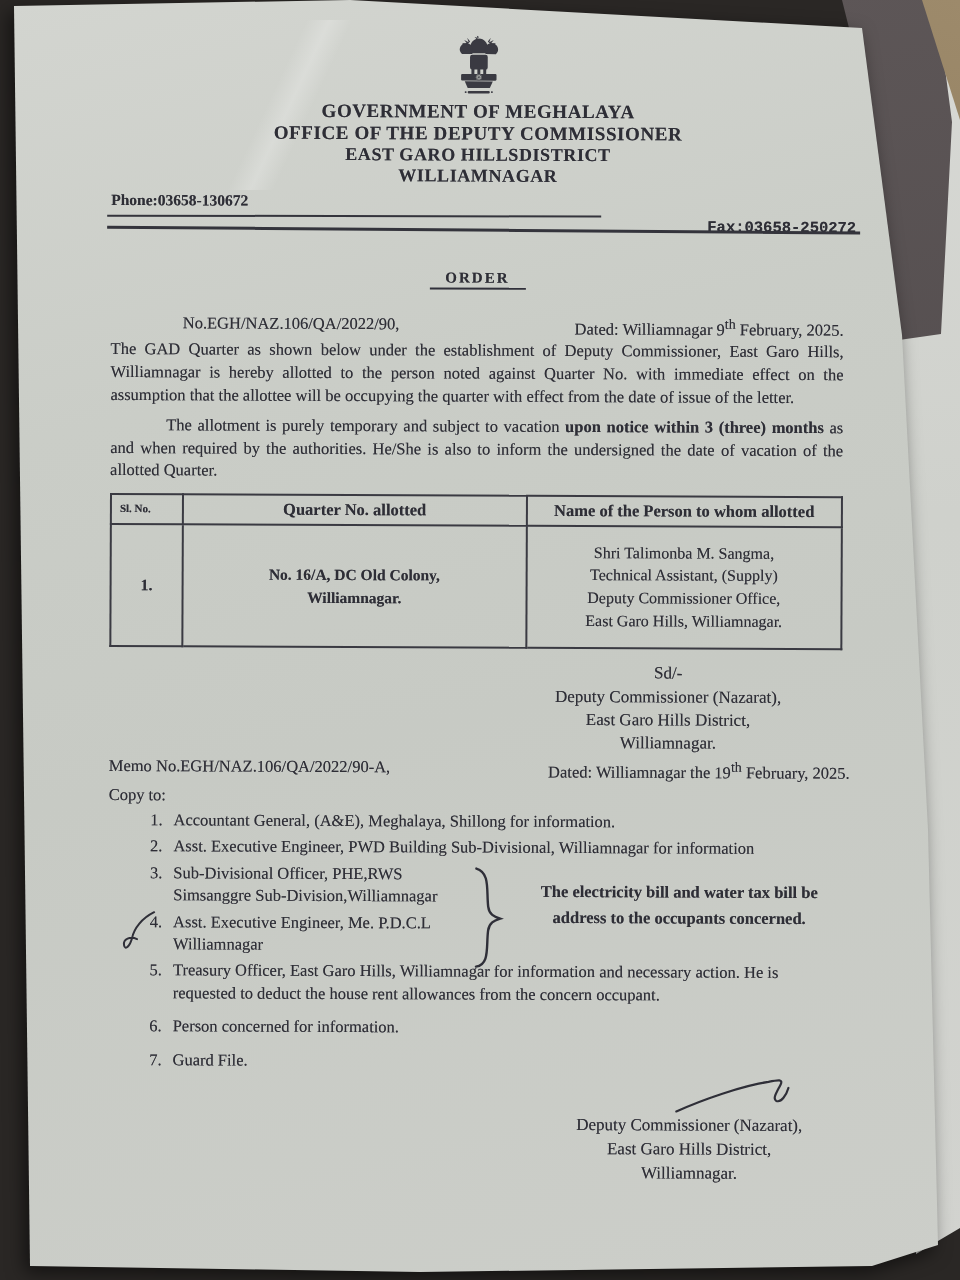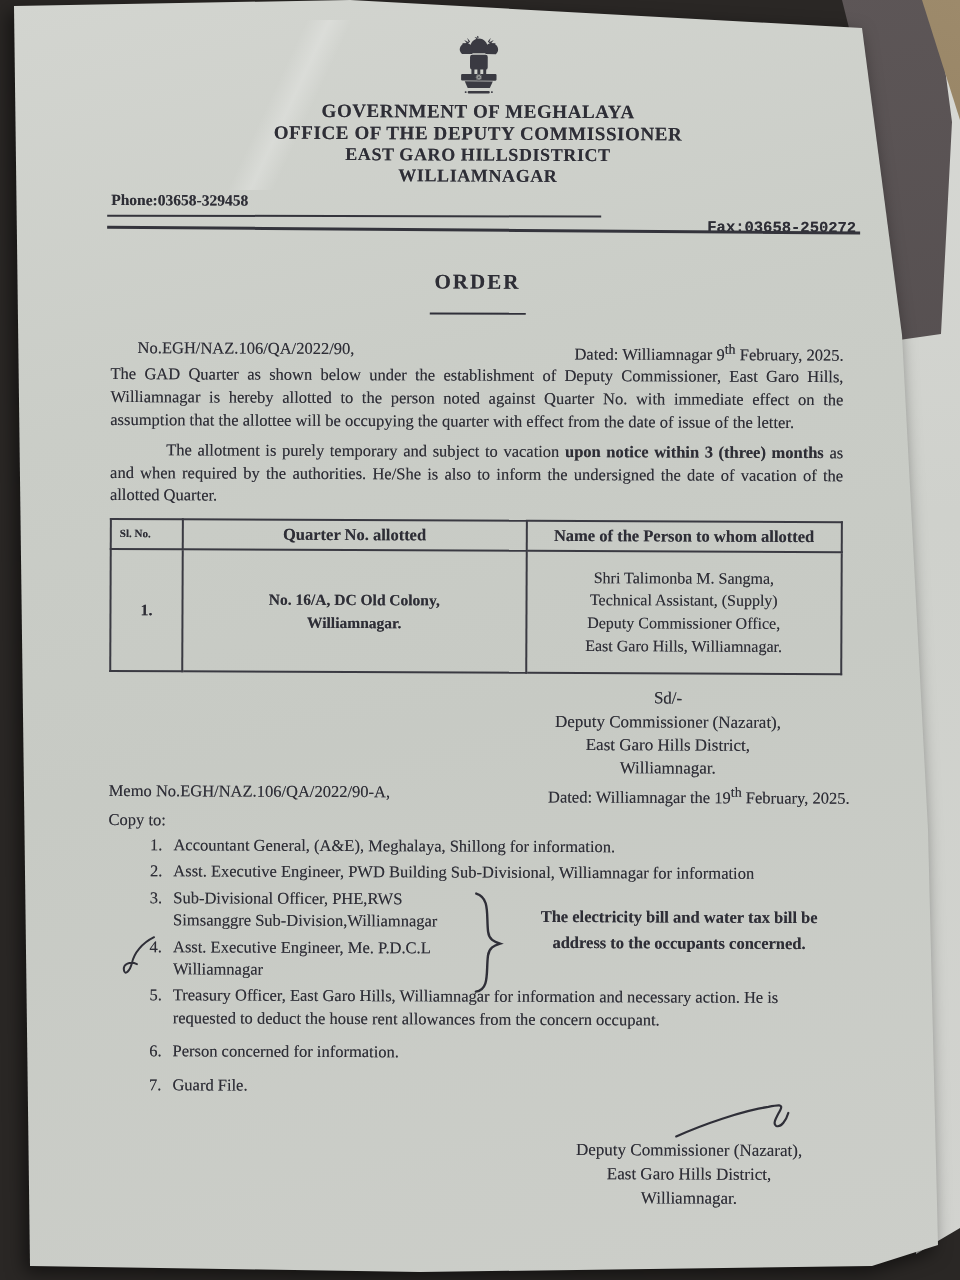--- a/index.html
+++ b/index.html
@@ -53,25 +53,25 @@
   .org1,.org2{font-size:19px;font-weight:700;text-align:center;letter-spacing:.6px;line-height:1.17;}
   .org3,.org4{font-size:18px;font-weight:700;text-align:center;letter-spacing:.6px;line-height:1.17;}
 
   .contact-row{position:relative;display:flex;justify-content:space-between;margin-top:5px;
     font-weight:700;font-size:15.5px;padding-bottom:16px;}
   .contact-email{margin-left:20px;}
   .contact-fax{margin-top:25px;margin-right:-12px;font-family:Liberation Mono, monospace;}
   .rule-a{position:absolute;left:-4px;top:23px;width:494px;height:2px;background:#34343c;transform:rotate(-.15deg);}
   .rule-b{position:absolute;left:-4px;right:-16px;top:36px;height:2.5px;background:#34343c;transform:rotate(.2deg);}
 
-  .order-title{width:96px;margin:18px auto 0;text-align:center;font-size:21px;font-weight:700;
-    letter-spacing:2px;border-bottom:2.5px solid #30303a;padding-bottom:18px;}
+  .order-title{width:96px;margin:18px auto 0;text-align:center;font-size:15px;font-weight:700;
+    letter-spacing:2px;border-bottom:2.5px solid #30303a;padding-bottom:1px;}
 
   .ref-row{display:flex;justify-content:space-between;margin-top:24px;line-height:1.36;}
-  .ref-no{margin-left:27px;}
+  .ref-no{margin-left:72px;}
   sup{font-size:14px;}
 
   .para{margin:0;line-height:1.38;text-align:justify;}
   .para2{margin-top:7px;text-indent:56px;}
 
   table.alloc{width:100%;border-collapse:collapse;margin-top:11px;font-size:16px;}
   table.alloc th, table.alloc td{border:2px solid #3a3a42;}
   th.c1{width:58px;text-align:left;padding:4px 4px 4px 8px;line-height:1.25;font-size:11px;}
   th.c2{width:47%;text-align:center;font-size:16.5px;}
   th.c3{text-align:center;font-size:16.5px;padding:4px 8px;}
@@ -137,21 +137,21 @@
           <circle cx="45" cy="56.5" r="3.8" fill="none" stroke="#3a3a42" stroke-width="1"></circle>
           <path d="M45 53 v7 M41.7 56.5 h6.6 M42.6 54.2 l4.8 4.6 M47.4 54.2 l-4.8 4.6" stroke="#3a3a42" stroke-width=".7"></path>
         </svg>
 
         <div class="org1">GOVERNMENT OF MEGHALAYA</div>
         <div class="org2">OFFICE OF THE DEPUTY COMMISSIONER</div>
         <div class="org3">EAST GARO HILLSDISTRICT</div>
         <div class="org4">WILLIAMNAGAR</div>
 
         <div class="contact-row">
-          <span class="contact-phone">Phone:03658-329458</span>
+          <span class="contact-phone">Phone:03658-130672</span>
           <span class="contact-fax">Fax:03658-250272</span>
           <span class="rule-a"></span>
           <span class="rule-b"></span>
         </div>
 
         <div class="order-title">ORDER</div>
 
         <div class="ref-row">
           <span class="ref-no">No.EGH/NAZ.106/QA/2022/90,</span>
           <span class="ref-date"><span>Dated: Williamnagar 9</span><sup>th</sup><span> February, 2025.</span></span>

